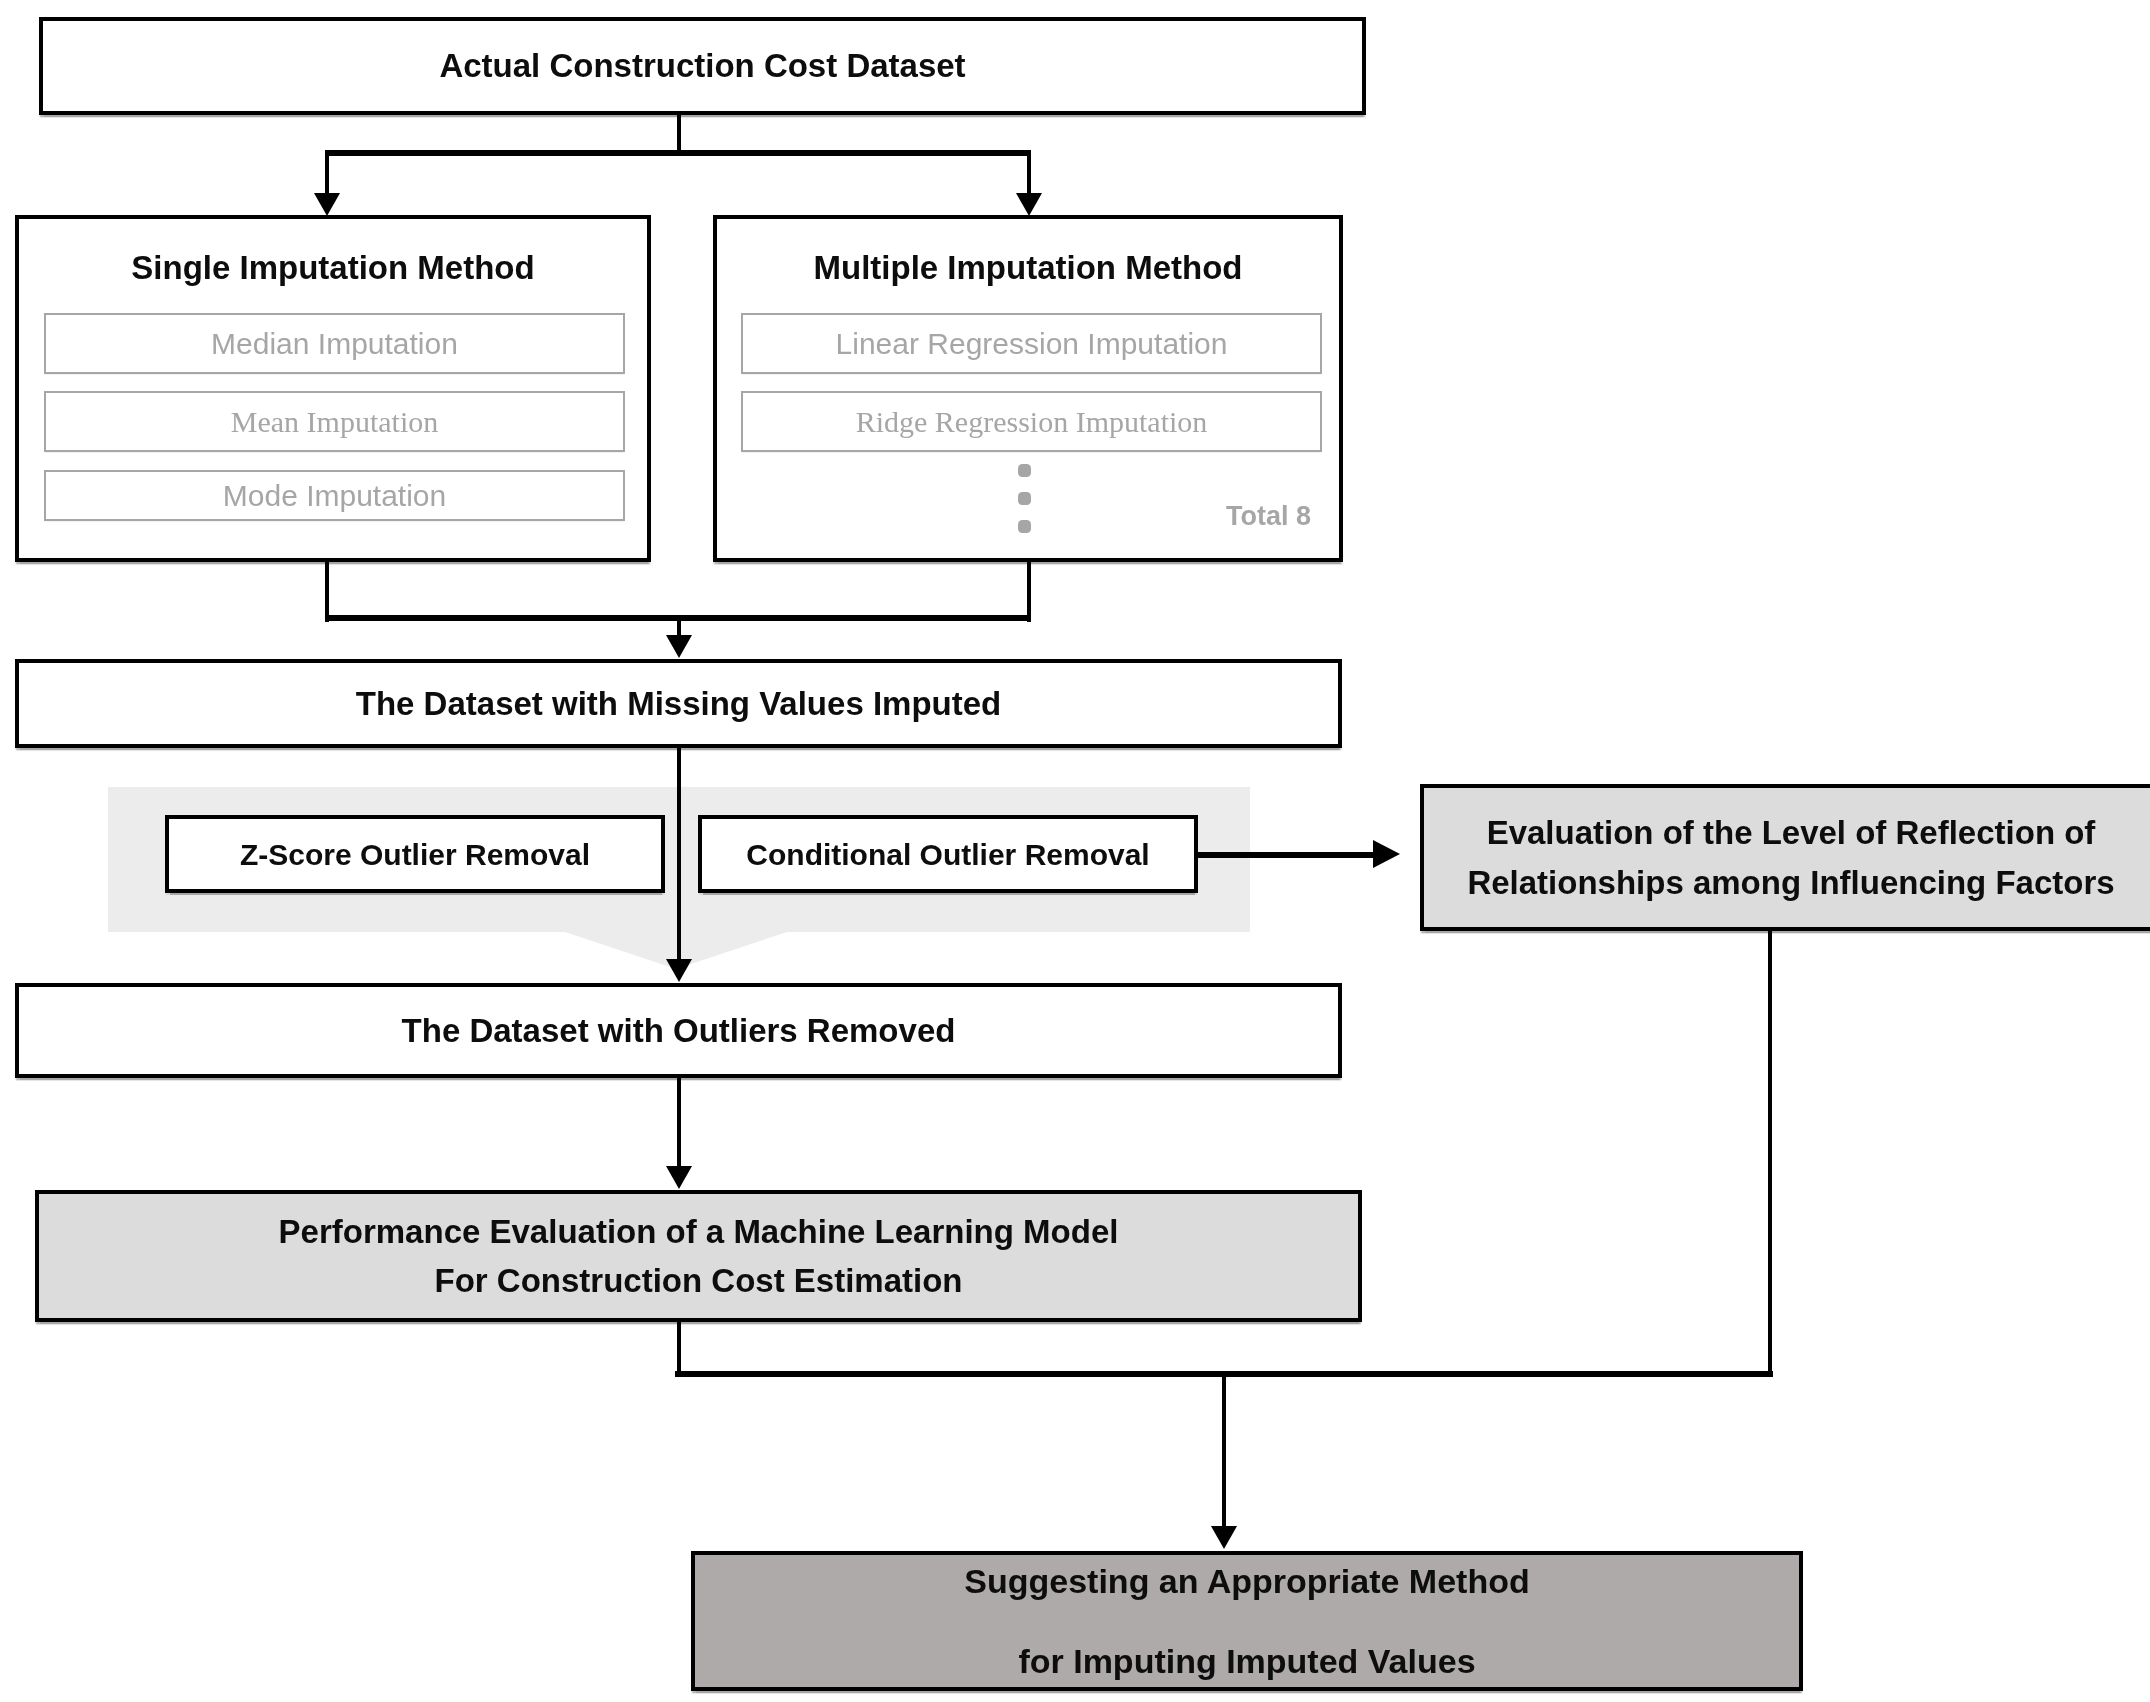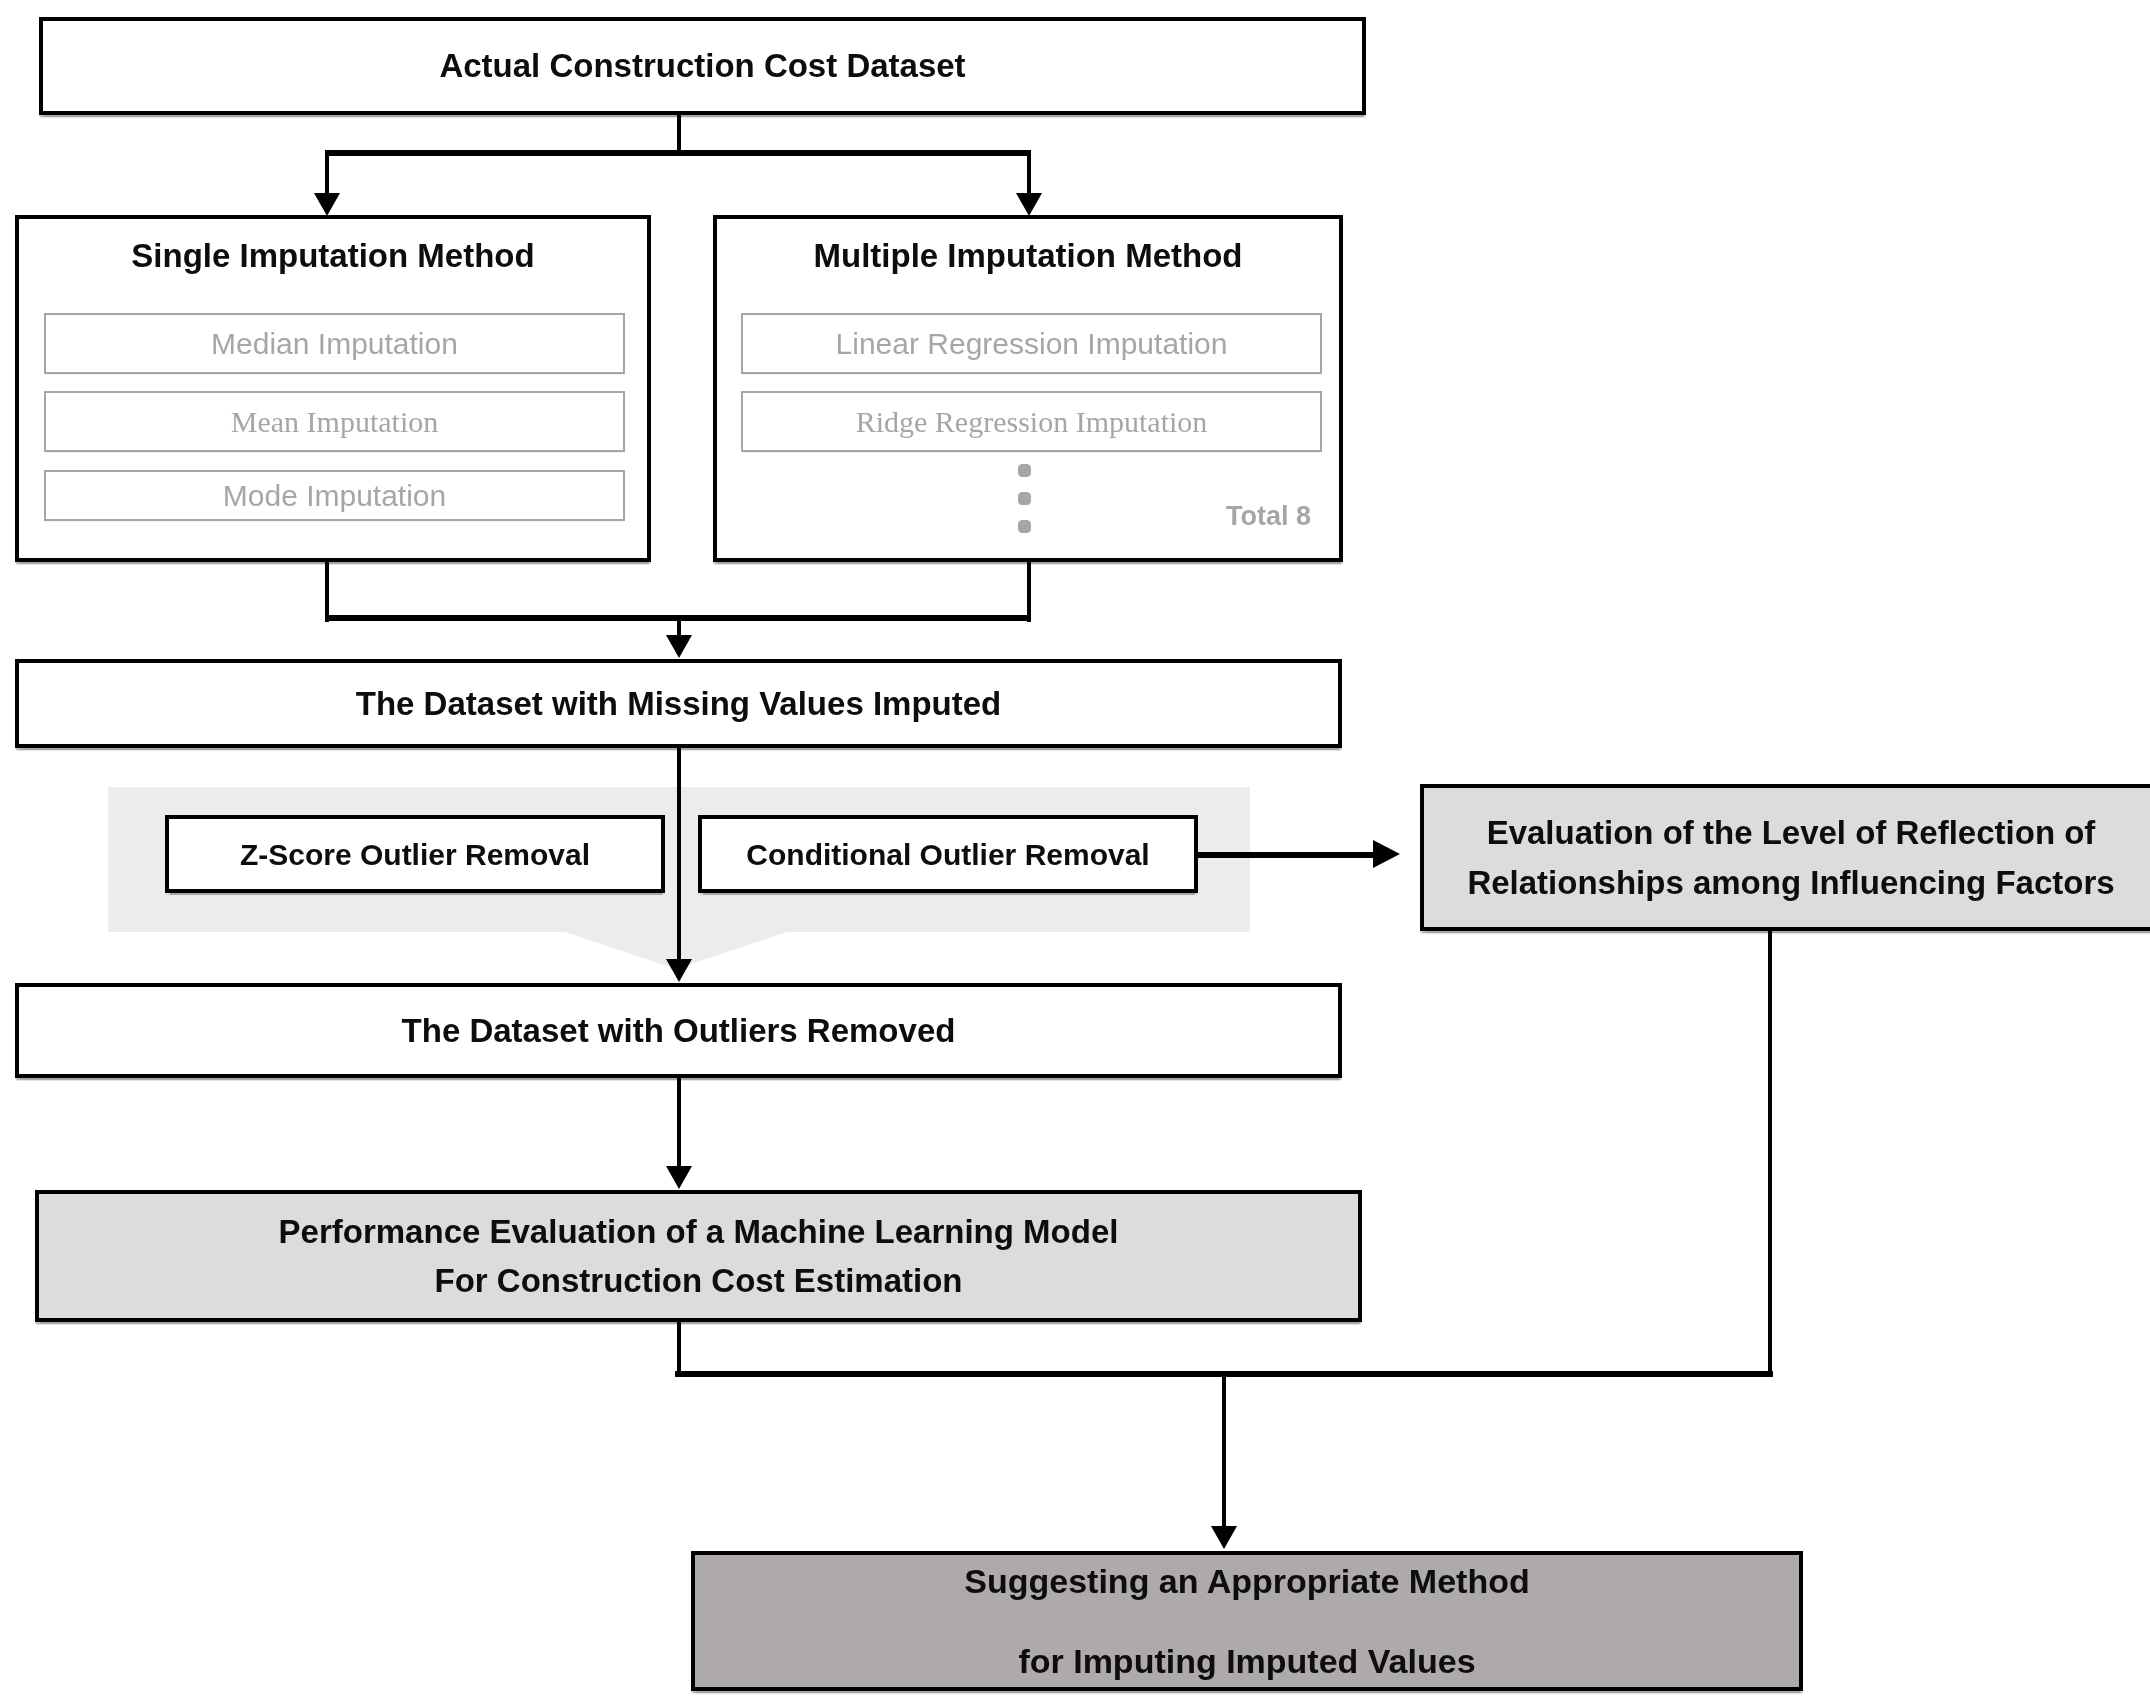--- a/index.html
+++ b/index.html
@@ -34,21 +34,21 @@
   .b-cond    {left:698px; top:815px; width:500px;  height:78px; box-shadow:0 3.5px 1.4px -1.4px rgba(0,0,0,0.3);}
   .b-zscore .lbl,.b-cond .lbl{font-size:30px;}
   .b-eval    {left:1400px;top:784px; width:742px; height:147px;}
   .b-outliers{left:15px;  top:983px; width:1327px; height:95px;}
   .b-perf    {left:15px;  top:1190px; width:1327px; height:132px;}
   .b-suggest {left:671px; top:1551px; width:1112px; height:140px;gap:23px;}
   .b-suggest .lbl{font-size:34px;line-height:1.65;}
   
   .method-title{
     display:block;text-align:center;font-weight:bold;font-size:33px;
-    margin-top:18px;
+    margin-top:30px;
   }
   .item{
     position:absolute;
     border:2.8px solid #a6a6a6;
     box-sizing:border-box;
     display:flex;align-items:center;justify-content:center;
     color:#a6a6a6;font-size:30px;
     background:#ffffff;
     box-shadow:0 2.8px 1.4px -1.4px rgba(0,0,0,0.18);
   }

